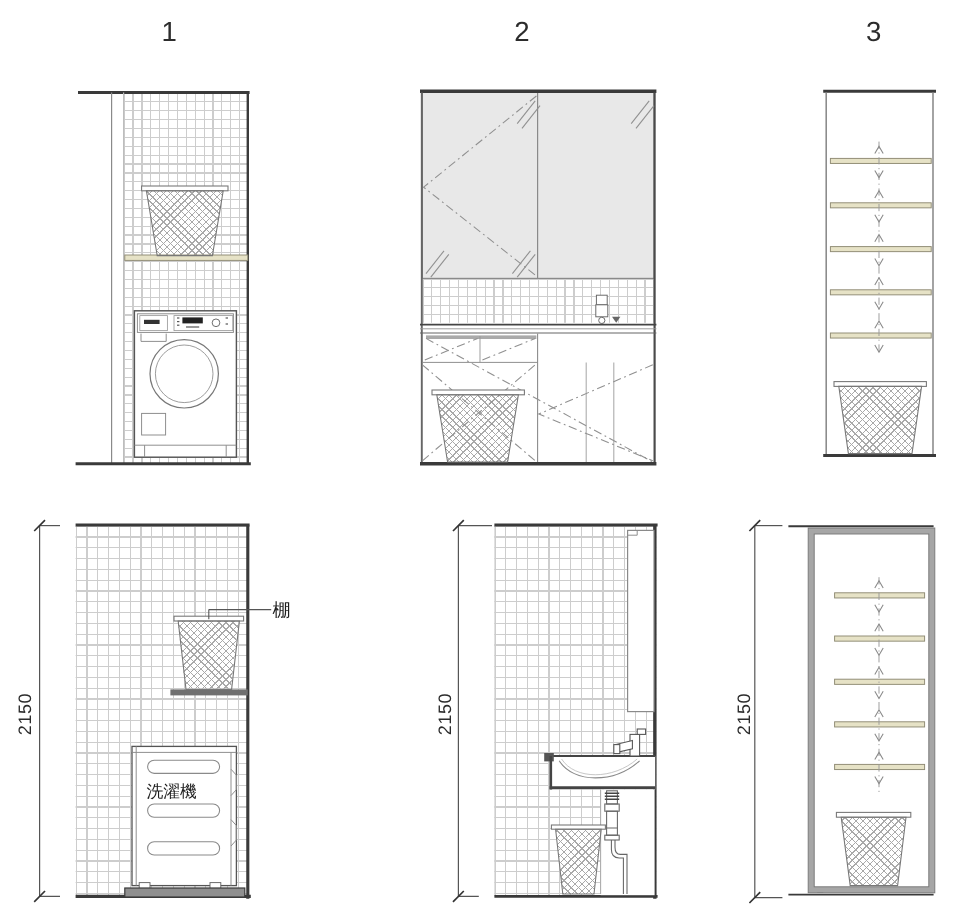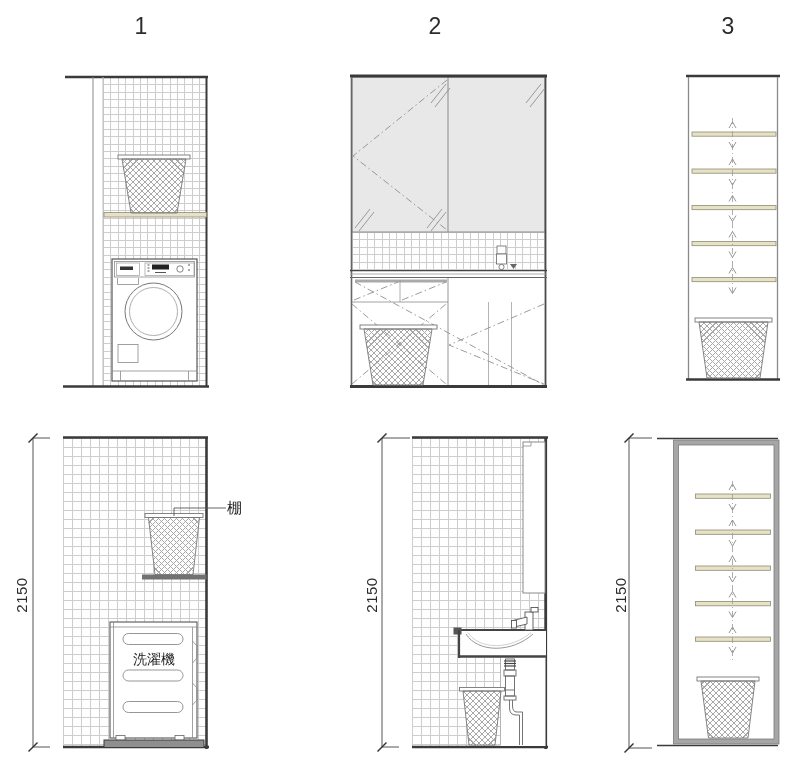--- a/index.html
+++ b/index.html
@@ -14,21 +14,21 @@
       repeating-linear-gradient(to bottom,#cdcdcd 0,#cdcdcd 1px,transparent 1px,transparent 9px);}
   .hatch{position:absolute;z-index:2;background-color:#fff;background-image:
       repeating-linear-gradient(45deg,#a9a9a9 0,#a9a9a9 .8px,transparent .8px,transparent 4.2px),
       repeating-linear-gradient(-45deg,#a9a9a9 0,#a9a9a9 .8px,transparent .8px,transparent 4.2px);}
   svg.linework{position:absolute;left:0;top:0;z-index:3;}
   .txt{position:absolute;z-index:4;white-space:nowrap;}
   .view-label{width:22px;text-align:center;font-size:23px;line-height:26px;color:#2c2c2c;}
   .dim-text{width:56px;height:16px;text-align:center;font-size:15px;letter-spacing:.5px;
             color:#2c2c2c;transform:rotate(-90deg);}
   .anno{font-size:15px;color:#1e1e1e;}
-  .washer-label{width:64px;text-align:center;font-size:14px;color:#1e1e1e;}
+  .washer-label{width:64px;font-size:14px;color:#1e1e1e;}
 </style>
 </head>
 <body>
 
 <div id="stage">
 
   <div class="tiles t7" style="left:103px;top:77px;width:104px;height:309px;"></div>
   <div class="tiles t7" style="left:352px;top:232px;width:193px;height:37px;"></div>
   <div class="tiles t9" style="left:63px;top:438px;width:144px;height:309px;"></div>
   <div class="tiles t9" style="left:412px;top:438px;width:135px;height:309px;"></div>

